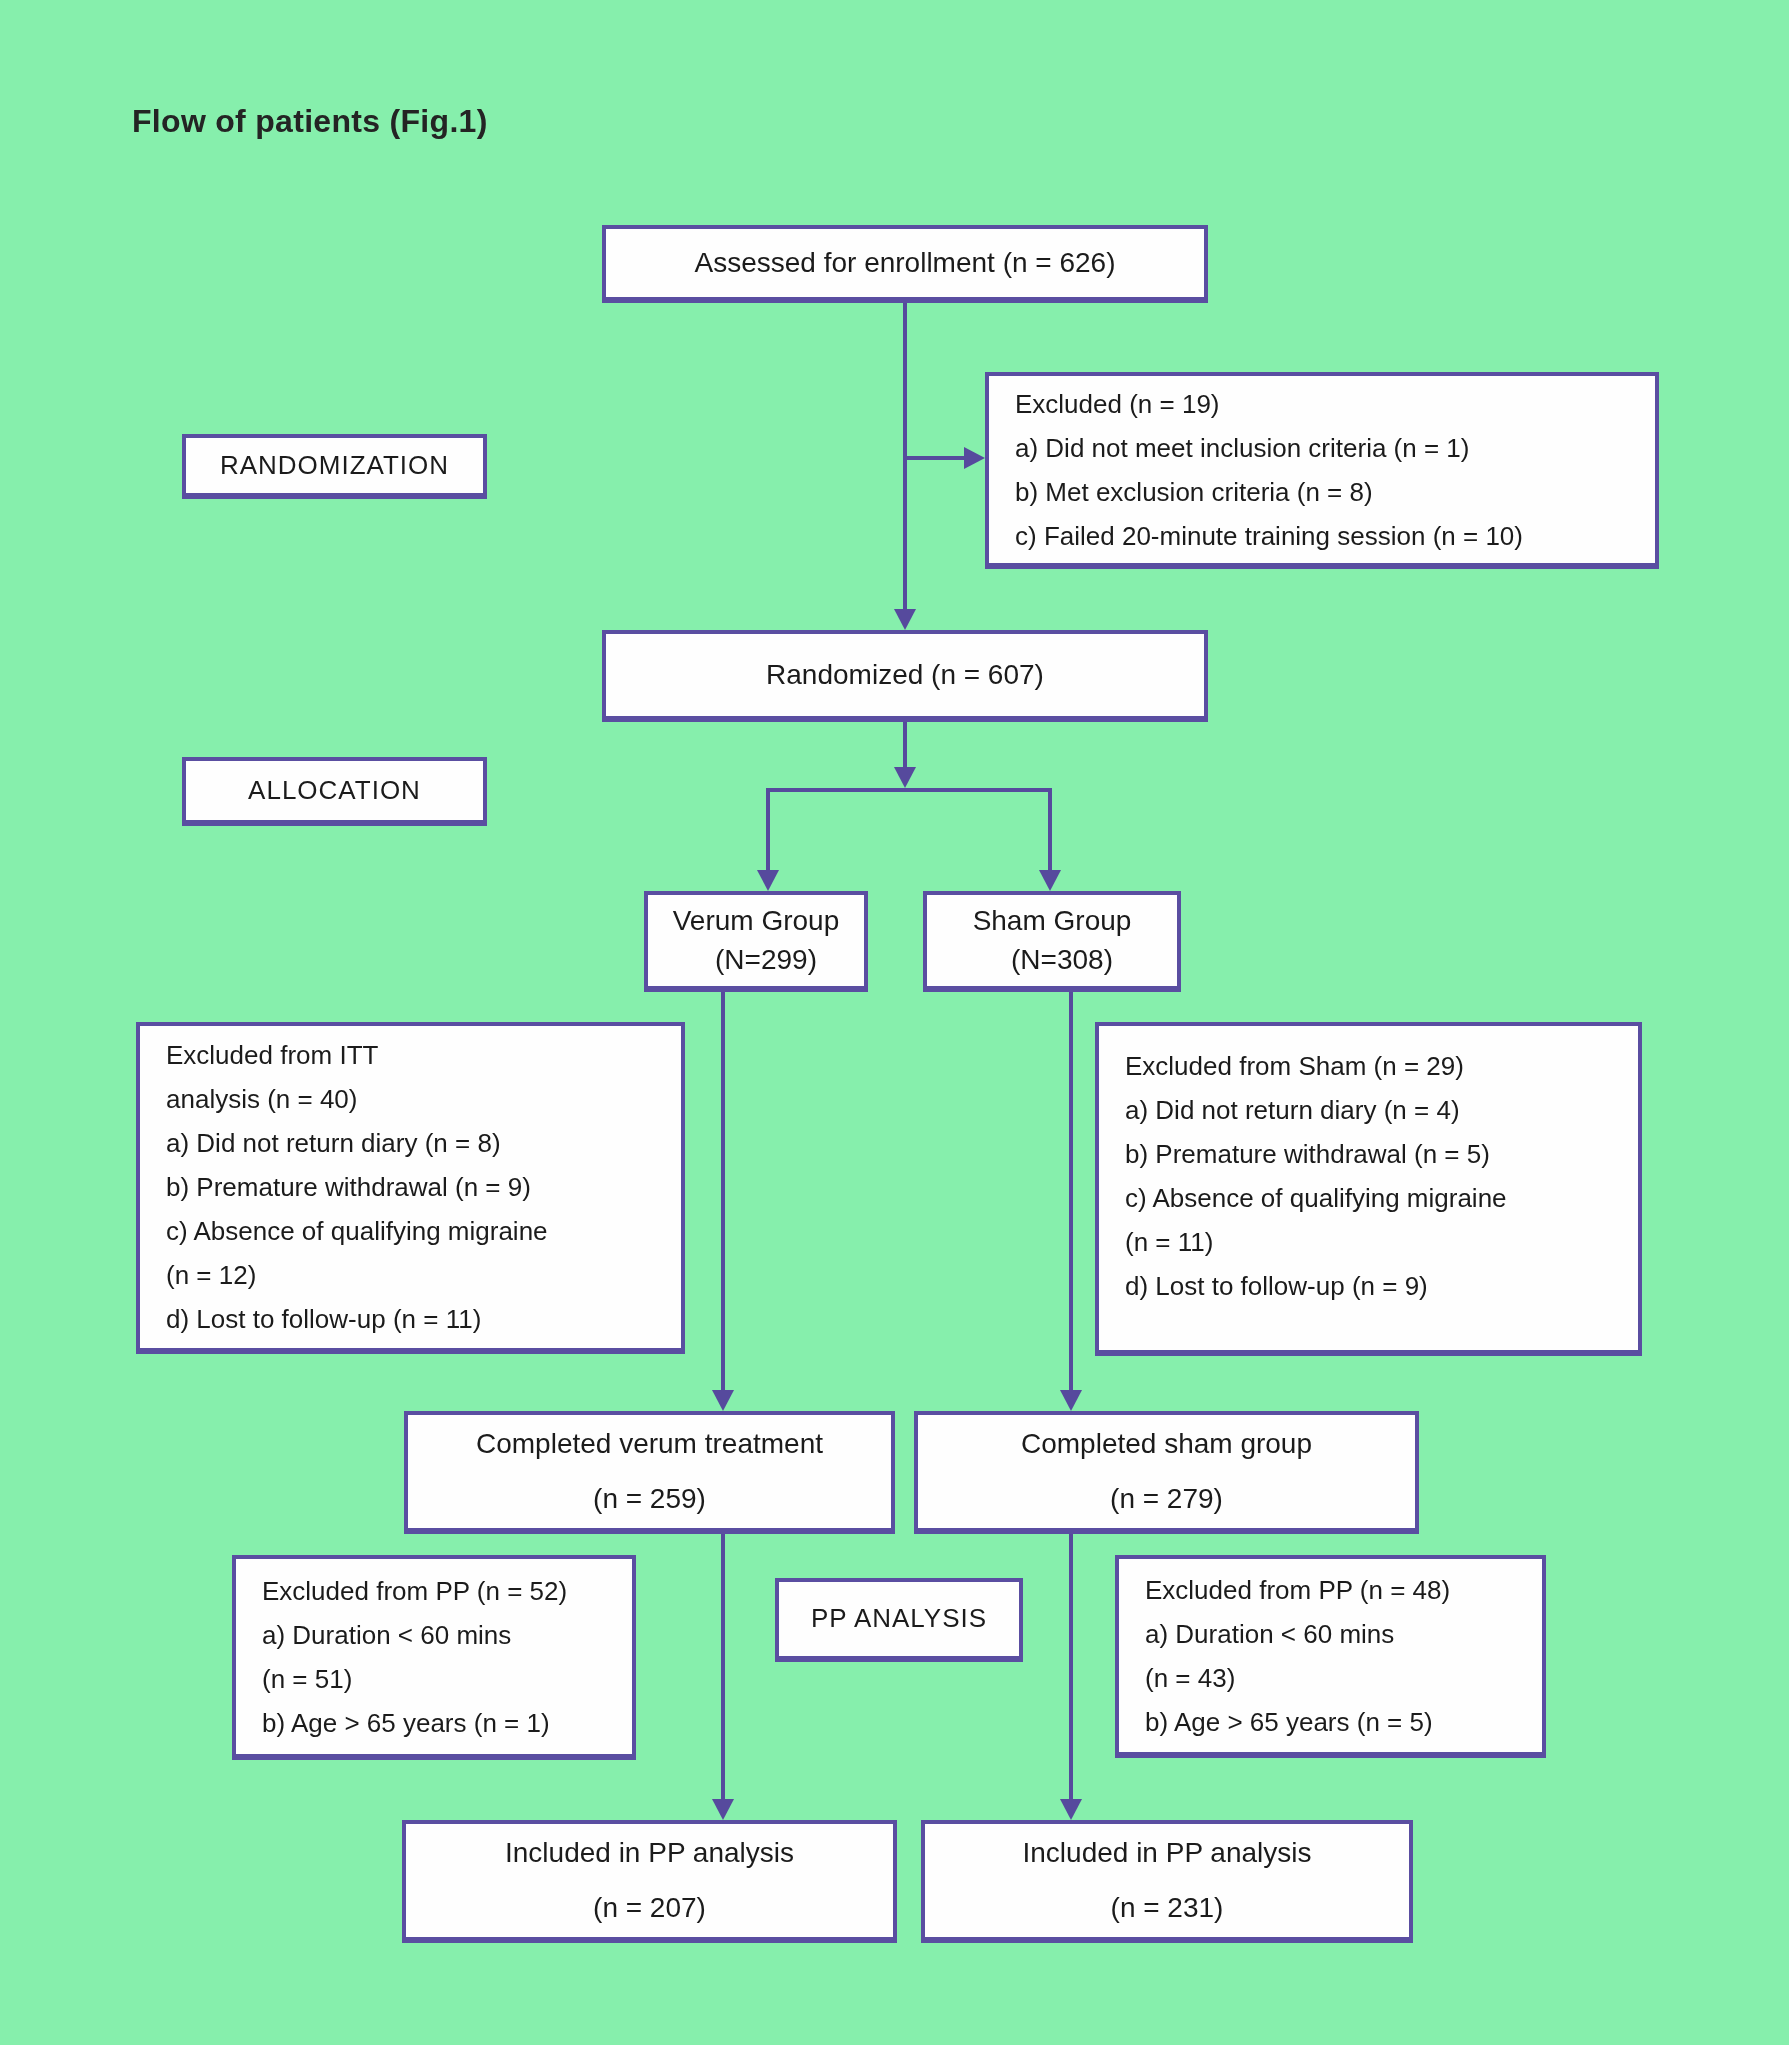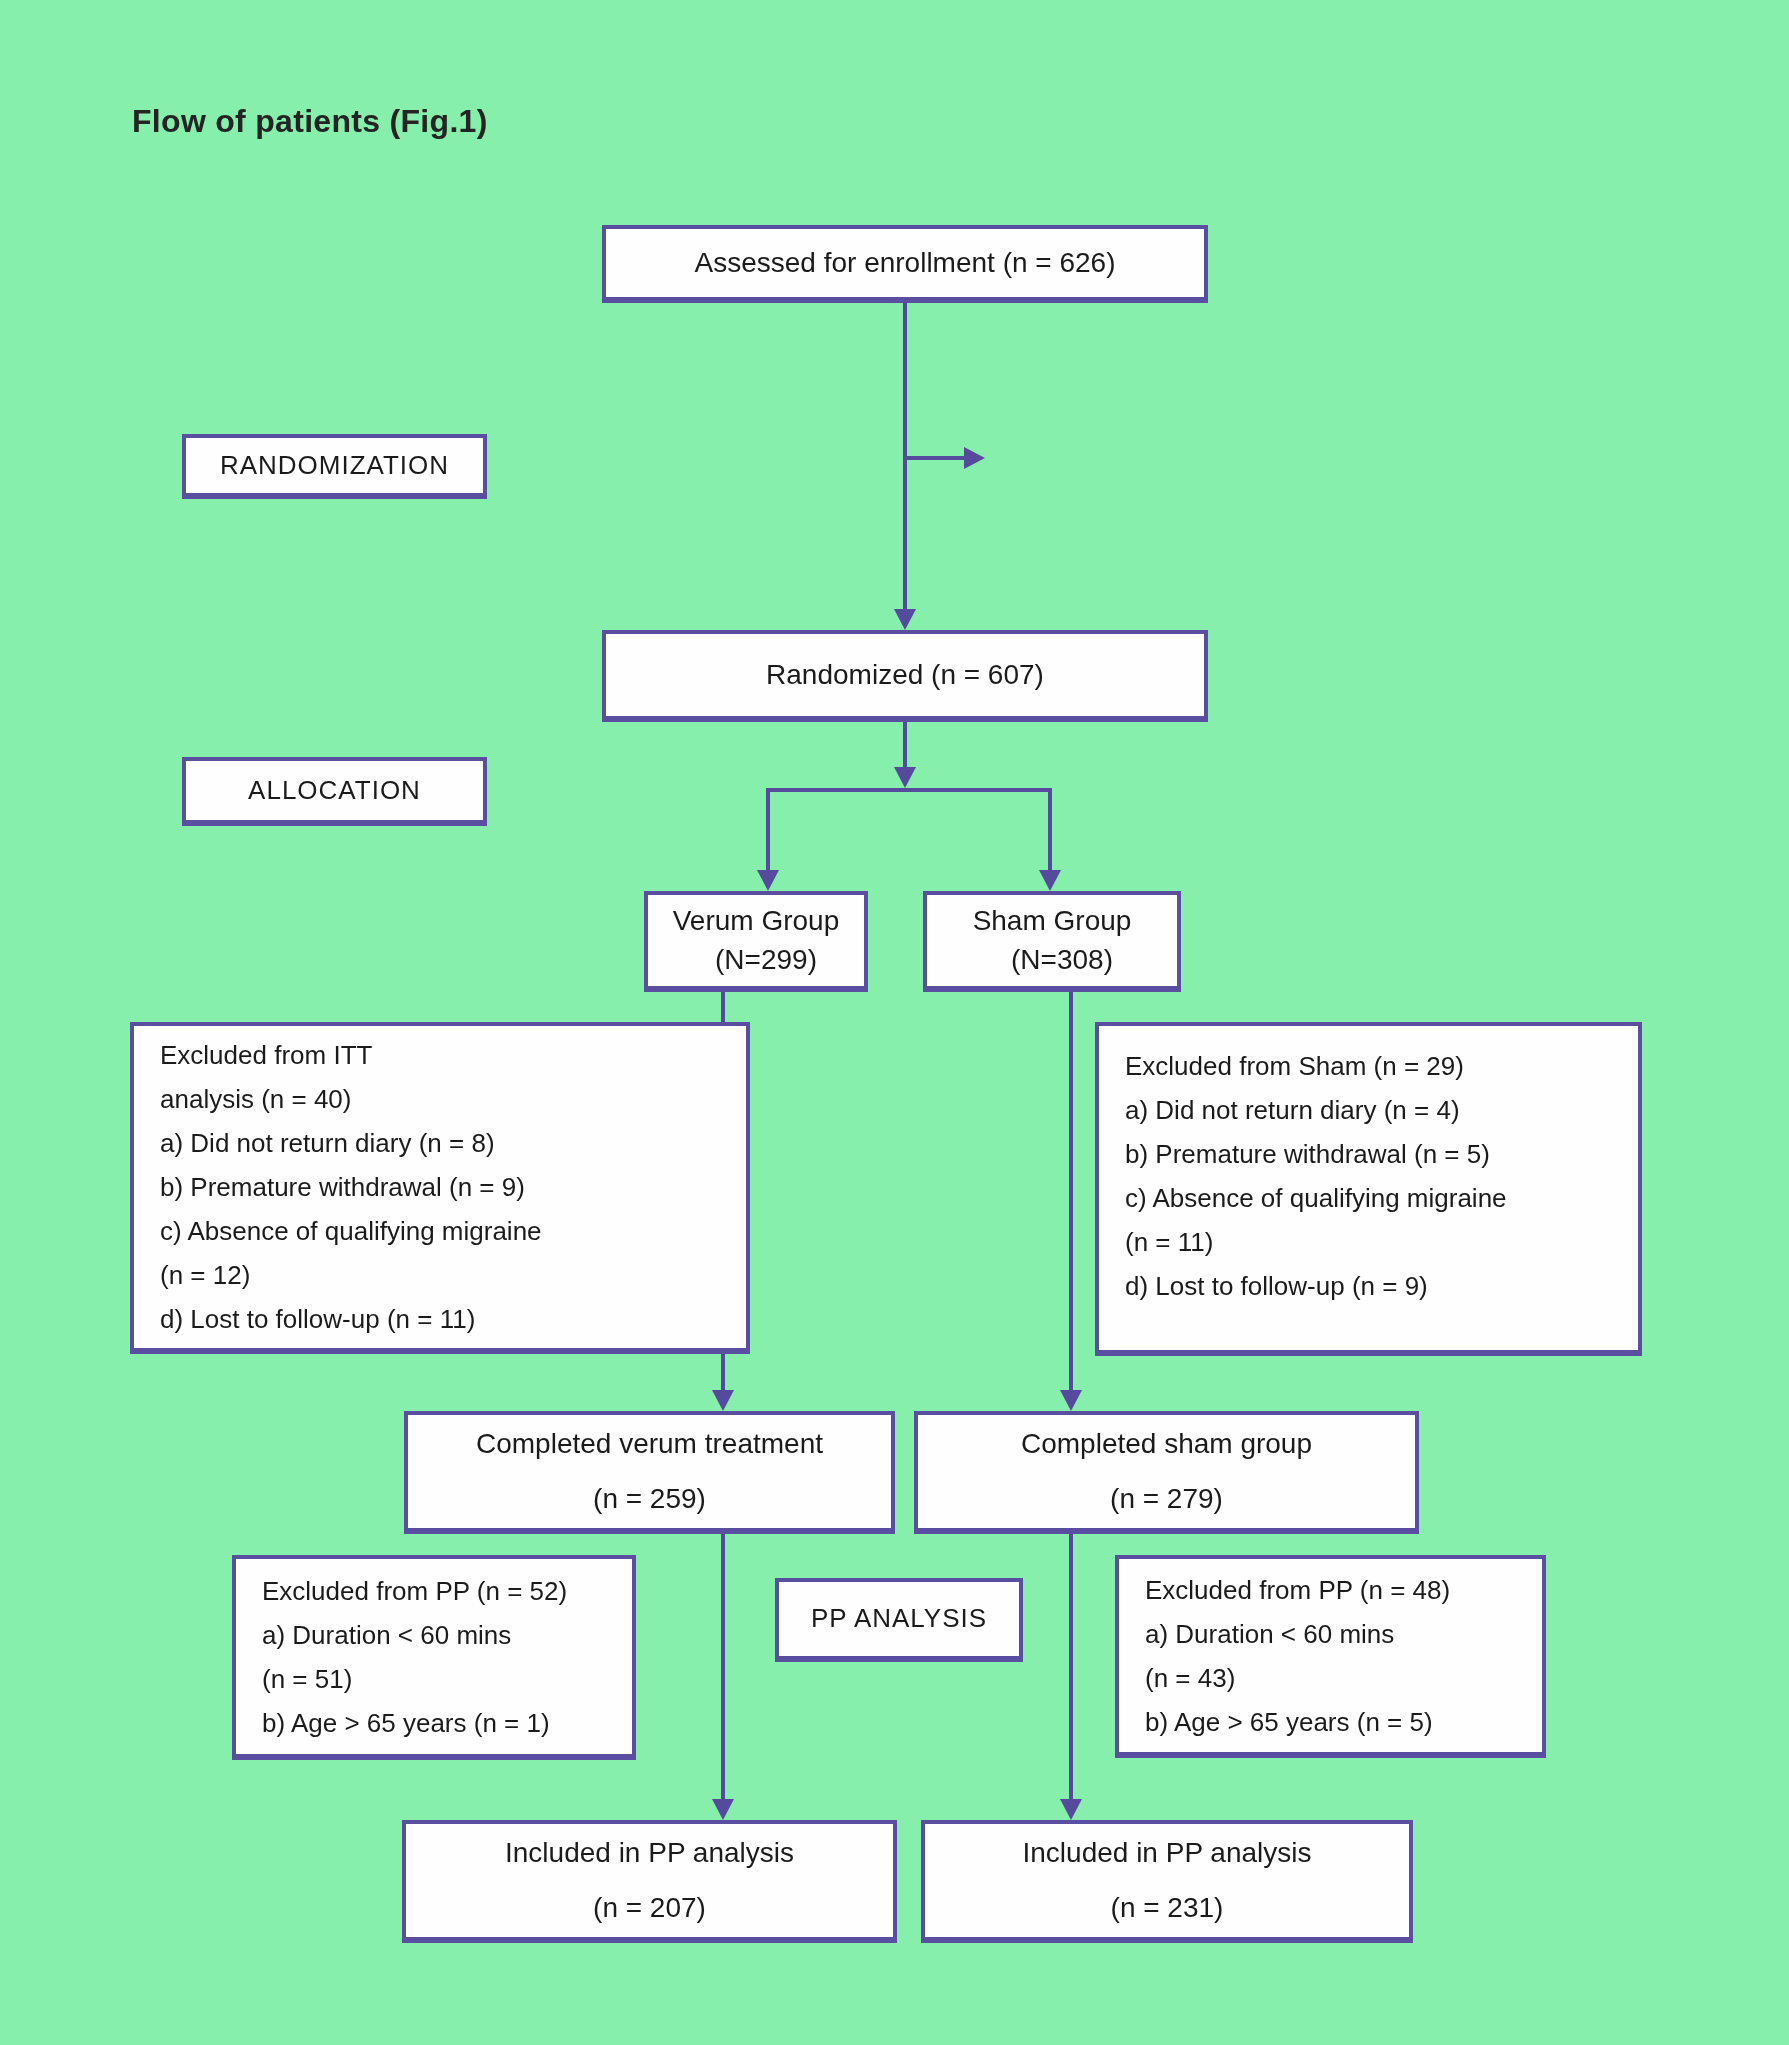--- a/index.html
+++ b/index.html
@@ -57,20 +57,26 @@
 
   <div class="v" style="left:721px;top:1534px;height:265px"></div>
   <div class="ad" style="left:712px;top:1799px"></div>
   <div class="v" style="left:1069px;top:1534px;height:265px"></div>
   <div class="ad" style="left:1060px;top:1799px"></div>
 
   <div class="box" style="left:602px;top:225px;width:606px;height:78px">
     <div>Assessed for enrollment (n = 626)</div>
   </div>
 
+  <div class="box list" style="left:985px;top:372px;width:674px;height:197px">
+    <div class="lt">Excluded (n = 19)
+a) Did not meet inclusion criteria (n = 1)
+b) Met exclusion criteria (n = 8)
+c) Failed 20-minute training session (n = 10)</div>
+  </div>
 
   <div class="box stage" style="left:182px;top:434px;width:305px;height:65px">
     <div>RANDOMIZATION</div>
   </div>
 
   <div class="box" style="left:602px;top:630px;width:606px;height:92px">
     <div>Randomized (n = 607)</div>
   </div>
 
   <div class="box stage" style="left:182px;top:757px;width:305px;height:69px">
@@ -80,21 +86,21 @@
   <div class="box" style="left:644px;top:891px;width:224px;height:101px">
     <div>Verum Group</div>
     <div class="sm-gap">(N=299)</div>
   </div>
 
   <div class="box" style="left:923px;top:891px;width:258px;height:101px">
     <div>Sham Group</div>
     <div class="sm-gap">(N=308)</div>
   </div>
 
-  <div class="box list" style="left:130px;top:1022px;width:620px;height:332px">
+  <div class="box list" style="left:136px;top:1022px;width:549px;height:332px">
     <div class="lt">Excluded from ITT
 analysis (n = 40)
 a) Did not return diary (n = 8)
 b) Premature withdrawal (n = 9)
 c) Absence of qualifying migraine
 (n = 12)
 d) Lost to follow-up (n = 11)</div>
   </div>
 
 

